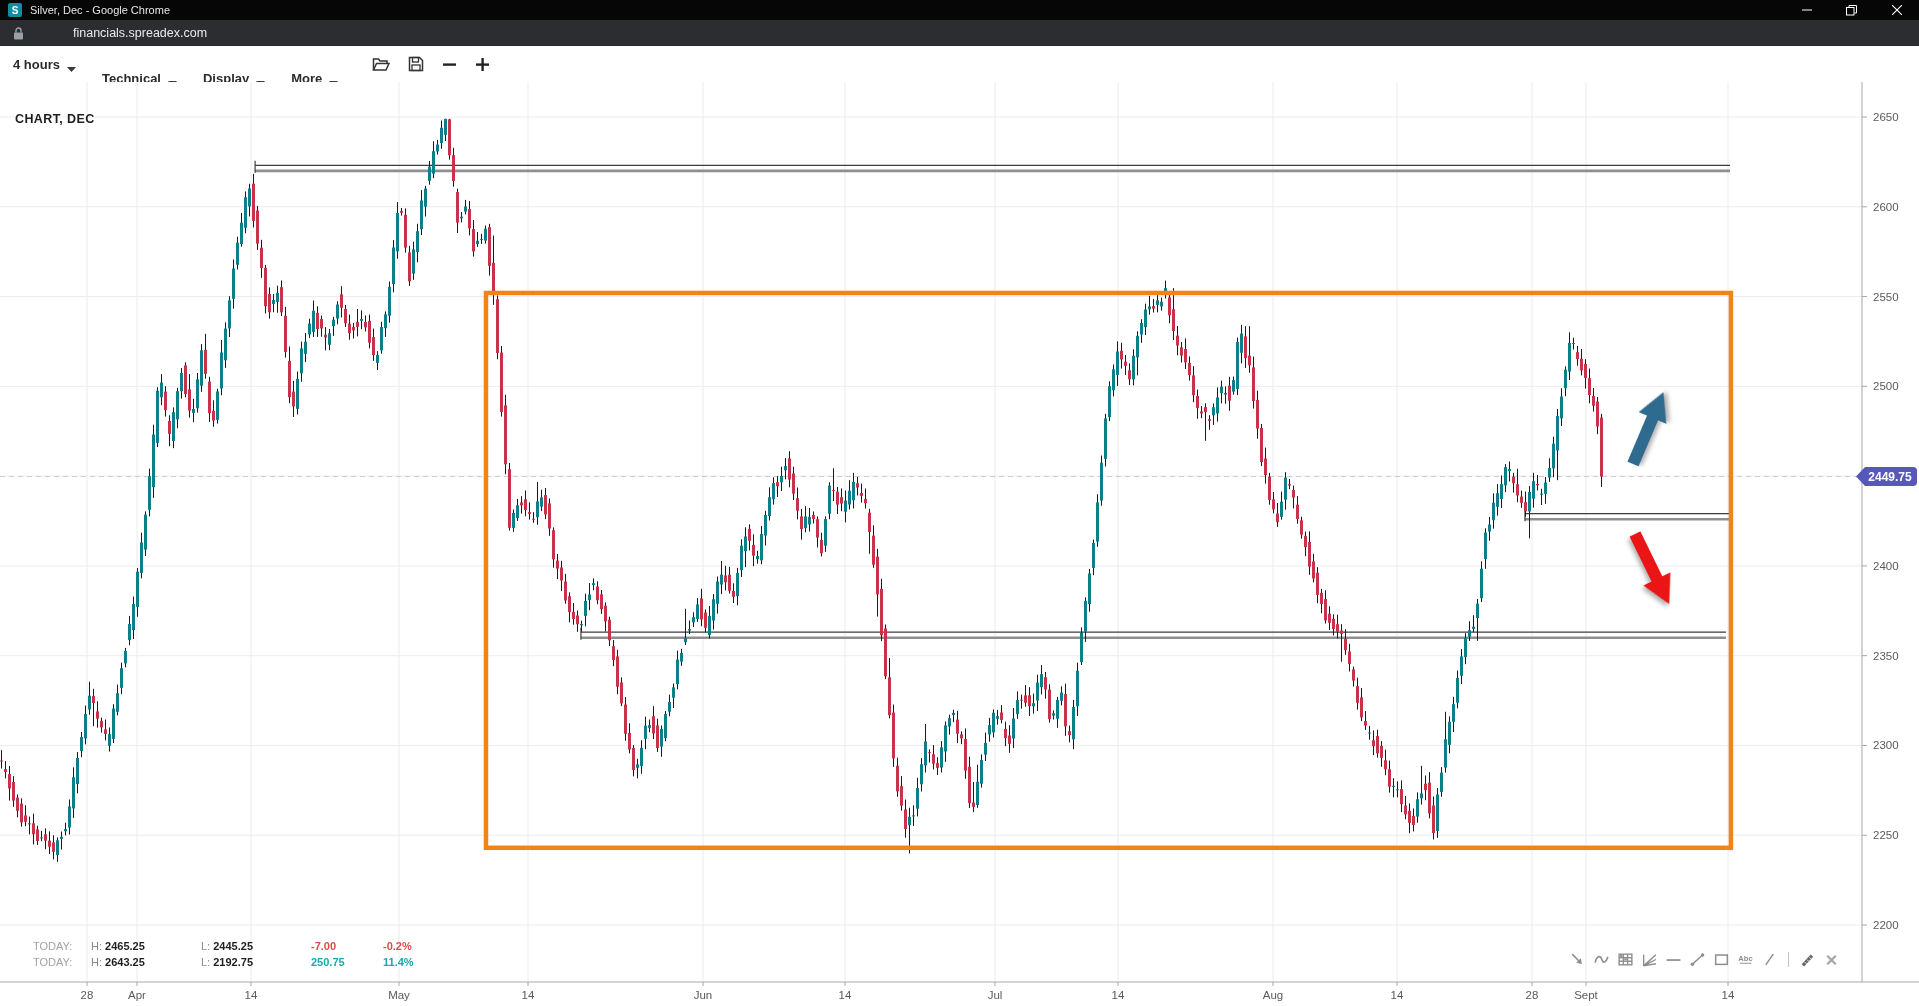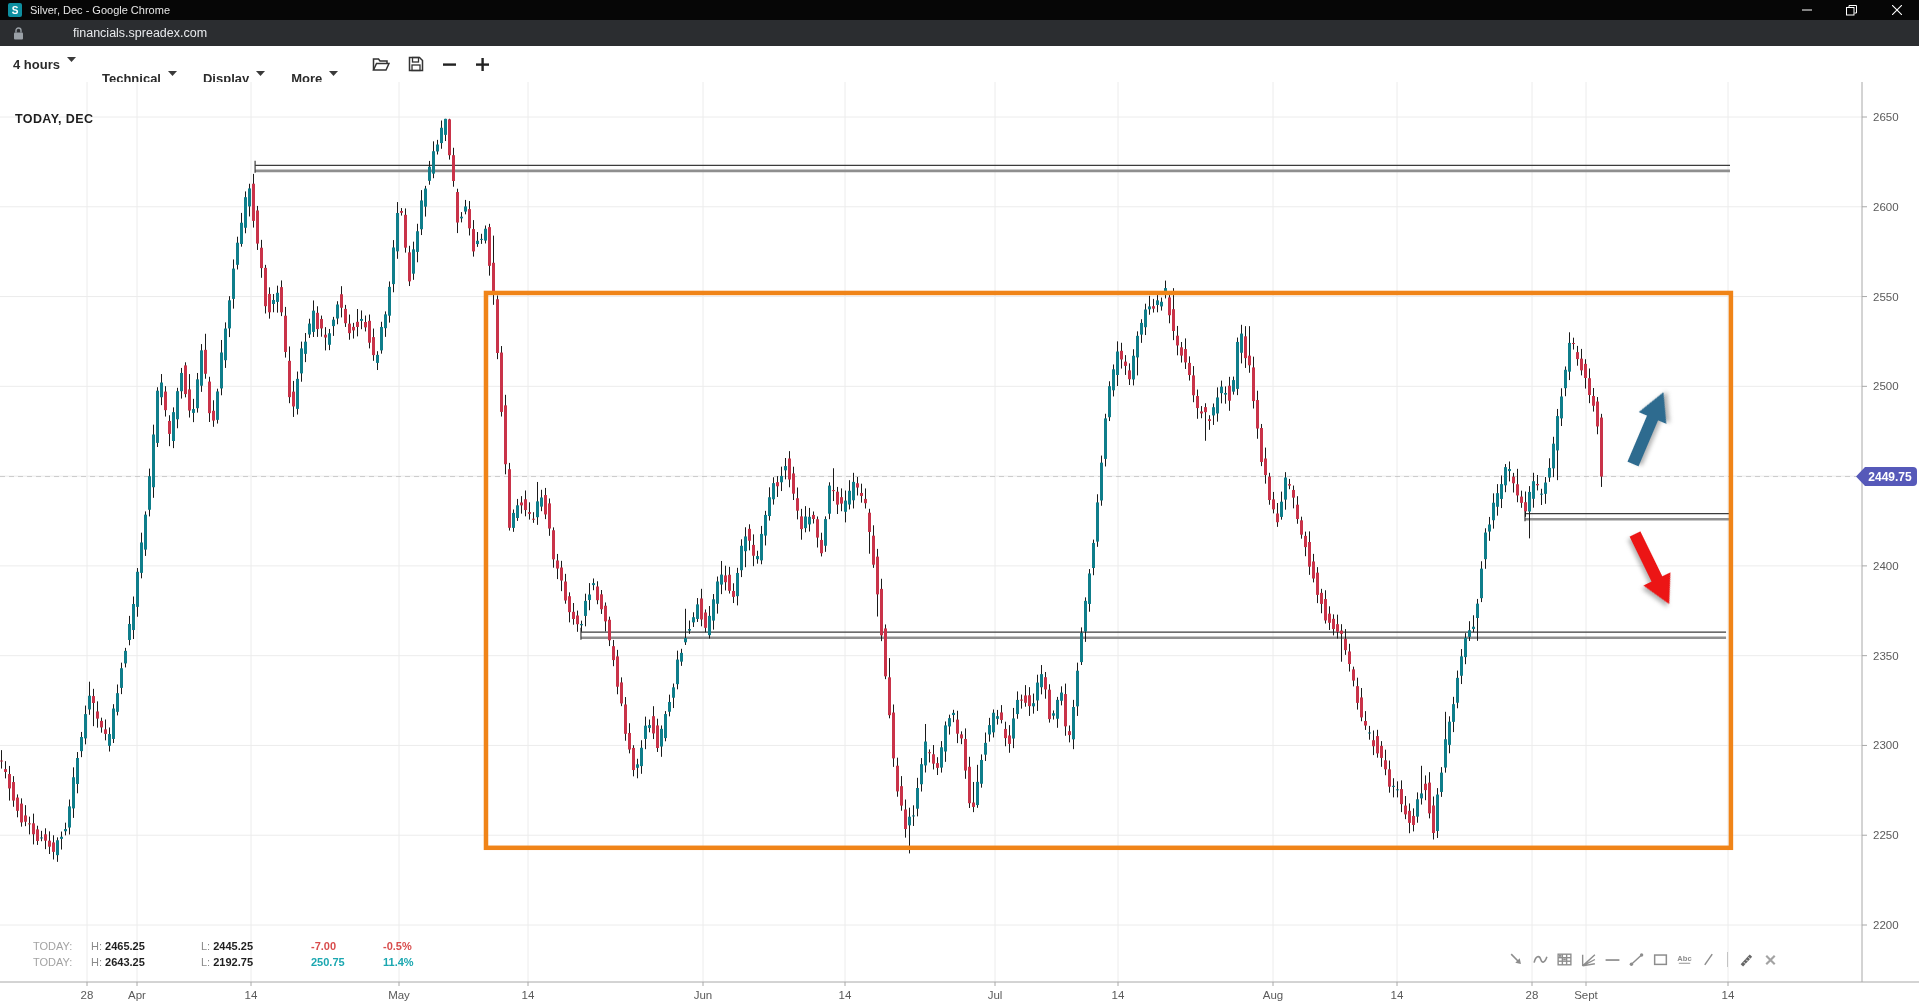--- a/index.html
+++ b/index.html
@@ -9,40 +9,40 @@
   .favicon{position:absolute;left:8px;top:3px;width:14px;height:14px;background:#0e8fa0;border-radius:2px;color:#fff;
            font-size:10px;font-weight:bold;display:flex;align-items:center;justify-content:center;}
   .win-title{position:absolute;left:30px;top:0;height:28px;line-height:20px;color:#e6e6e6;font-size:11px;}
   .wincontrols{position:absolute;right:0;top:0;height:20px;display:flex;}
   .wincontrols span{width:45px;height:20px;display:flex;align-items:center;justify-content:center;color:#fff;}
   .urlbar{position:absolute;left:0;top:20px;width:1919px;height:26px;background:#2b2d30;display:flex;align-items:center;}
   .urlbar .lock{margin-left:13px;margin-right:9px;display:flex;}
   .url-domain{color:#e8eaed;font-size:12.5px;margin-left:40px;}
   .url-path{color:#9aa0a6;font-size:12.5px;}
   .toolbar{position:absolute;left:0;top:46px;width:1919px;height:36px;background:#ffffff;display:flex;align-items:center;border-bottom:1px solid #f0f0f0;}
-  .dd{display:flex;align-items:flex-start;gap:7px;background:none;border:none;font-family:"Liberation Sans",sans-serif;
+  .dd{display:flex;align-items:flex-end;gap:7px;background:none;border:none;font-family:"Liberation Sans",sans-serif;
       font-size:13px;font-weight:700;color:#2b2b2b;padding:0;margin:0 0 0 14px;cursor:pointer;}
   .dd:first-child{margin-left:13px;}
   .dd + .dd{margin-left:26px;margin-top:28px;}
   .tb-icon{background:none;border:none;padding:0;margin:0 0 0 18px;display:flex;align-items:center;cursor:pointer;}
   
   .chart-area{position:absolute;left:0;top:82px;width:1919px;height:924px;background:#fff;}
   .chart-area svg text{font-family:"Liberation Sans",sans-serif;}
   #chart-svg{position:absolute;left:0;top:0;}
   .symbol-label{position:absolute;left:15px;top:30px;font-size:12.5px;font-weight:700;color:#1d1d1d;letter-spacing:.4px;}
   
   .stats{position:absolute;left:33px;top:856px;font-size:11px;line-height:16px;}
   .stats .row{display:grid;grid-template-columns:58px 110px 110px 72px 60px;}
   .stats .lbl{color:#a3a3a3;}
   .stats .pref{color:#8a8a8a;}
   .stats .val{color:#1f1f1f;font-weight:700;}
   .stats .neg{color:#d84c4c;font-weight:700;}
   .stats .pos{color:#1ba7b0;font-weight:700;}
   
-  .draw-toolbar{position:absolute;left:1508px;top:866px;height:22px;display:flex;align-items:center;gap:7px;}
+  .draw-toolbar{position:absolute;left:1569px;top:866px;height:22px;display:flex;align-items:center;gap:7px;}
   .draw-toolbar .dicon{width:17px;height:17px;display:flex;align-items:center;justify-content:center;cursor:pointer;background:none;border:none;padding:0;}
   .draw-sep{width:1px;height:15px;background:#c4c4c4;margin:0 3px;}
 </style>
 </head>
 <body>
 
 <div id="app">
 
   <div class="titlebar">
     <div class="favicon">
@@ -1026,29 +1026,29 @@
           <text x="1532" y="999" font-size="11.5" fill="#5a5a5a" text-anchor="middle">28</text>
           <line x1="1586" y1="982" x2="1586" y2="986" stroke="#a8a8a8" stroke-width="1"></line>
           <text x="1586" y="999" font-size="11.5" fill="#5a5a5a" text-anchor="middle">Sept</text>
           <line x1="1728" y1="982" x2="1728" y2="986" stroke="#a8a8a8" stroke-width="1"></line>
           <text x="1728" y="999" font-size="11.5" fill="#5a5a5a" text-anchor="middle">14</text>
         </g>
         <path d="M1856 476.56 L1865 467.06 H1913 Q1917 467.06 1917 471.06 V482.06 Q1917 486.06 1913 486.06 H1865 Z" fill="#5659b9"></path>
         <text x="1890" y="480.56" font-size="12" font-weight="bold" fill="#ffffff" text-anchor="middle">2449.75</text>
       </svg>
 
-    <div class="symbol-label">TODAY, DEC</div>
+    <div class="symbol-label">CHART, DEC</div>
 
     <div class="stats">
       <div class="row">
         <span class="lbl">TODAY:</span>
         <span><span class="pref">H:</span> <span class="val">2465.25</span></span>
         <span><span class="pref">L:</span> <span class="val">2445.25</span></span>
         <span class="neg">-7.00</span>
-        <span class="neg">-0.5%</span>
+        <span class="neg">-0.2%</span>
       </div>
       <div class="row">
         <span class="lbl">TODAY:</span>
         <span><span class="pref">H:</span> <span class="val">2643.25</span></span>
         <span><span class="pref">L:</span> <span class="val">2192.75</span></span>
         <span class="pos">250.75</span>
         <span class="pos">11.4%</span>
       </div>
     </div>
 

